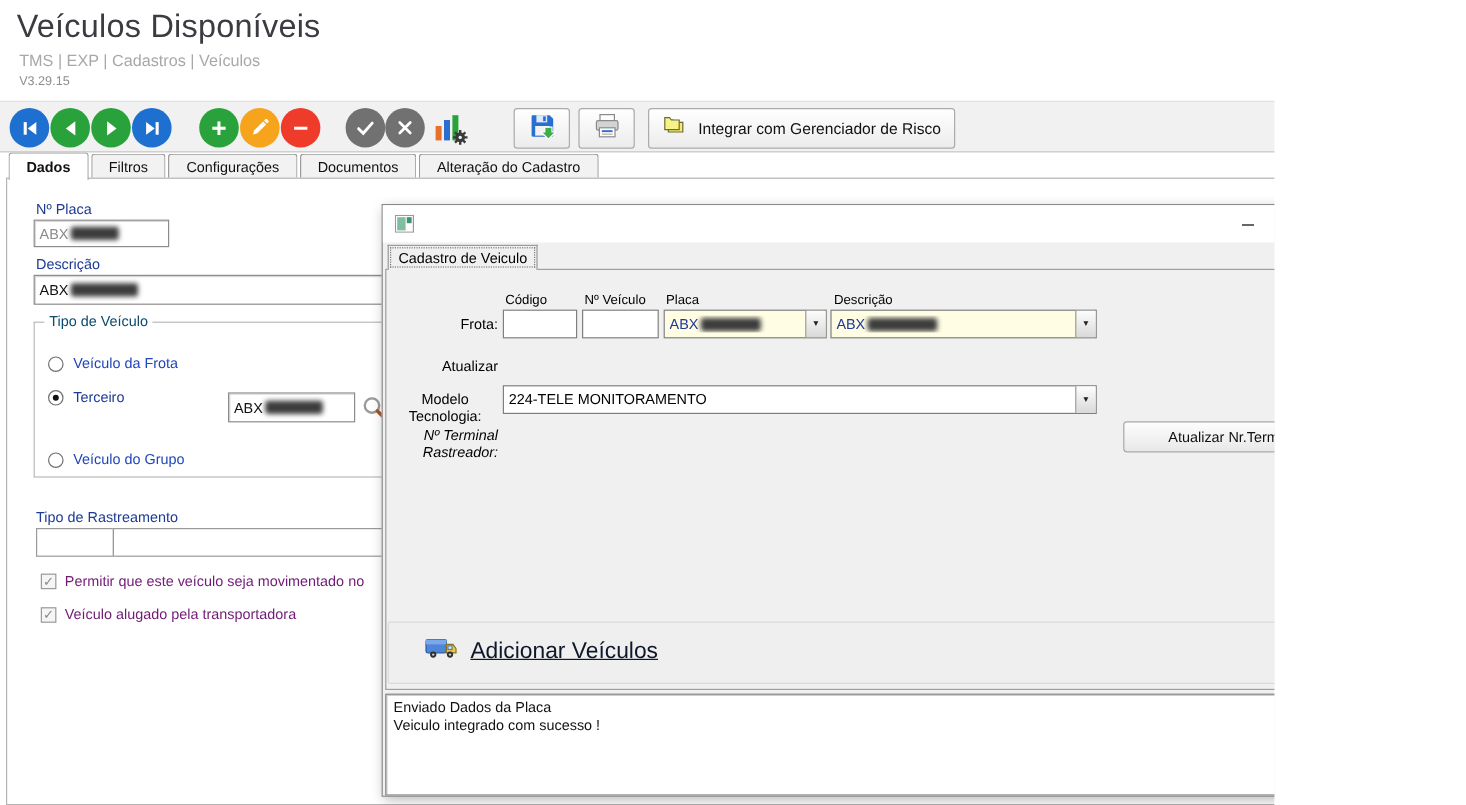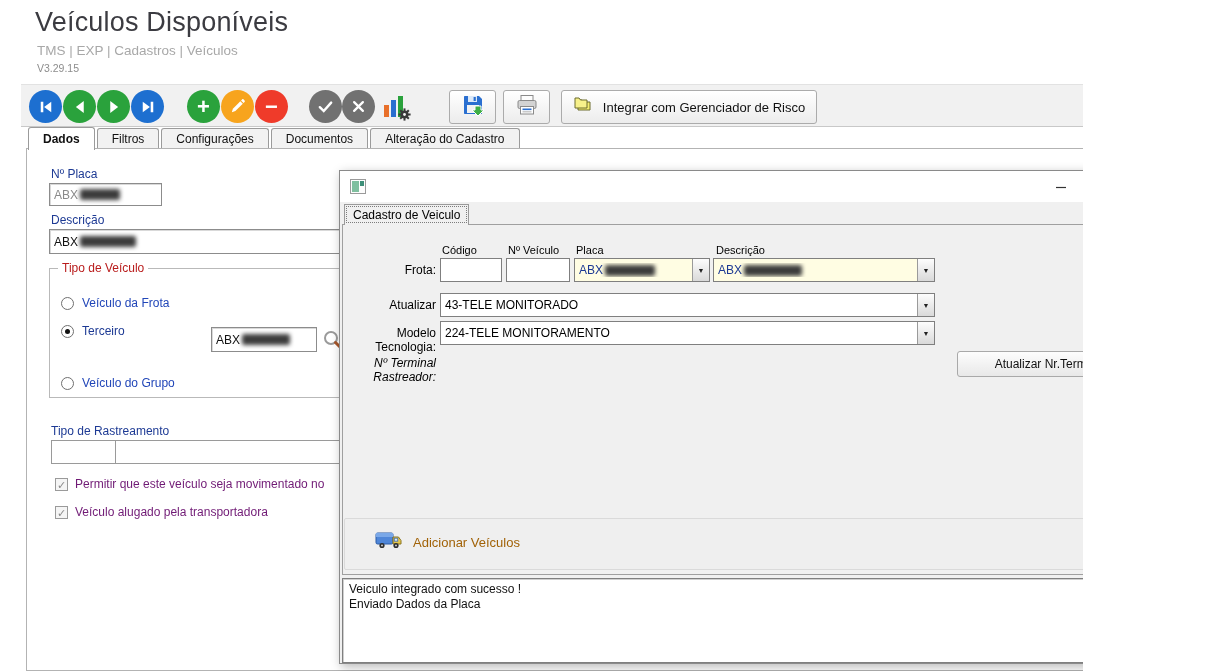--- a/index.html
+++ b/index.html
@@ -1,18 +1,18 @@
 <!DOCTYPE html>
 <html><head>
 <meta charset="utf-8">
 <style>
   * { margin:0; padding:0; box-sizing:border-box; }
   html,body { background:#fff; }
   body { font-family:"Liberation Sans", sans-serif; }
-  #screen { position:relative; width:1062px; height:671px; background:#fff; overflow:hidden;margin-left:21px; }
+  #screen { position:relative; width:1062px; height:671px; background:#fff; overflow:hidden; }
 
   
   .page-title { position:absolute; left:14px; top:7px; font-size:27px; color:#3b3b41; font-weight:400; letter-spacing:.2px; }
   .breadcrumb { position:absolute; left:16px; top:43px; font-size:13.5px; color:#a8a8a8; }
   .version    { position:absolute; left:16px; top:62px; font-size:10.5px; color:#8d8d8d; }
 
   
   .toolbar { position:absolute; left:0; top:84px; width:1222px; height:43px; background:#f1f1f1; border-top:1px solid #e2e2e2; border-bottom:1px solid #c8c8c8; }
   .circ { position:absolute; top:5px; width:33px; height:33px; border-radius:50%; display:flex; align-items:center; justify-content:center; color:#fff; cursor:pointer; }
   .circ svg { display:block; }
@@ -32,21 +32,21 @@
   .tab.active { background:#fff; font-weight:700; top:-1px; height:23px; z-index:5; }
 
   
   .content { position:absolute; left:5px; top:148px; width:1210px; height:523px; background:#fff; border:1px solid #b3b3b3; }
 
   .flabel { position:absolute; font-size:12px; color:#1d3a94; }
   .inputbox { position:absolute; background:#fff; border:1px solid #8c8c8c; box-shadow:inset 1px 1px 0 #d9d9d9; font-size:12px; color:#111; display:flex; align-items:center; padding:0 4px; }
   .redact { display:inline-block; height:11px; background:#3c3c3c; filter:blur(2px); border-radius:2px; margin-left:2px; vertical-align:middle; }
 
   .fieldset { position:absolute; border:1px solid #b9b9b9; }
-  .fieldset .legend { position:absolute; top:-8px; left:8px; background:#fff; padding:0 4px; font-size:12px; color:#b91c1c; }
+  .fieldset .legend { position:absolute; top:-8px; left:8px; background:#fff; padding:0 4px; font-size:12px; color:#0c4a6e; }
 
   .radio-row { position:absolute; display:flex; align-items:center; gap:8px; cursor:pointer; }
   .radio { width:13px; height:13px; border-radius:50%; border:1px solid #6f6f6f; background:#fff; position:relative; }
   .radio.sel::after { content:""; position:absolute; left:3px; top:3px; width:5px; height:5px; border-radius:50%; background:#111; }
   .radio-lbl { font-size:12px; color:#2146b8; }
 
   .cell { position:absolute; background:#fff; border:1px solid #9a9a9a; height:24px; }
 
   .chk-row { position:absolute; display:flex; align-items:center; gap:7px; cursor:pointer; }
   .chk { width:13px; height:13px; background:#f5f5f5; border:1px solid #9a9a9a; color:#8a8a8a; font-size:11px; line-height:12px; text-align:center; }
@@ -68,21 +68,21 @@
   .colhdr { position:absolute; font-size:11px; color:#000; }
   .din { position:absolute; background:#fff; border:1px solid #7f7f7f; font-size:12px; color:#111; display:flex; align-items:center; padding:0 4px; }
   .combo { position:absolute; border:1px solid #7f7f7f; background:#fff; font-size:12px; display:flex; align-items:center; padding-left:4px; }
   .combo.cream { background:#fffde3; color:#1d3a94; }
   .combo .val { flex:1; white-space:nowrap; overflow:hidden; }
   .combo .arrow { width:17px; align-self:stretch; background:linear-gradient(#fdfdfd,#d9d9d9); border-left:1px solid #9a9a9a; display:flex; align-items:center; justify-content:center; font-size:7px; color:#222; cursor:pointer; }
   .push-btn { position:absolute; background:linear-gradient(#fdfdfd,#e8e8e8); border:1px solid #a9a9a9; border-radius:3px; font-size:12px; color:#111; display:flex; align-items:center; justify-content:center; cursor:pointer; }
 
   .strip { position:absolute; left:4px; top:347px; width:866px; height:52px; background:#efefef; border:1px solid #dadada; border-radius:2px; }
   .add-veic { position:absolute; left:30px; top:10px; display:flex; align-items:center; gap:10px; cursor:pointer; }
-  .add-veic .lbl { font-size:13px; color:#a16207; }
+  .add-veic .lbl { font-size:19px; color:#0f172a;text-decoration:underline; }
 
   .status-box { position:absolute; left:2px; top:407px; width:872px; height:85px; background:#fff; border:1px solid #7f7f7f; box-shadow:inset 1px 1px 0 #cfcfcf; padding:3px 6px; }
   .status-box .line { font-size:12px; color:#111; line-height:15px; }
 </style>
 </head>
 <body>
 
 <div id="screen">
 
   <div class="page-title">Veículos Disponíveis</div>
@@ -317,26 +317,22 @@
     <div class="combo cream" style="left:234px; top:87px; width:136px; height:24px;">
       <span class="val"><span>ABX</span><span class="redact" style="width:50px;"></span></span>
       <span class="arrow">▼</span>
     </div>
     <div class="combo cream" style="left:373px; top:87px; width:222px; height:24px;">
       <span class="val"><span>ABX</span><span class="redact" style="width:58px;"></span></span>
       <span class="arrow">▼</span>
     </div>
 
     <div class="dlbl" style="left:8px; top:127px; width:88px;">Atualizar</div>
-    <div class="combo" style="left:100px; top:122px; width:495px; height:24px;">
-      <span class="val">43-TELE MONITORADO</span>
-      <span class="arrow">▼</span>
-    </div>
-
-    <div class="dlbl" style="left:8px; top:155px; width:88px;">Modelo Tecnologia:</div>
+
+    <div class="dlbl" style="left:8px; top:155px; width:88px;text-align:center;">Modelo Tecnologia:</div>
     <div class="combo" style="left:100px; top:150px; width:495px; height:24px;">
       <span class="val">224-TELE MONITORAMENTO</span>
       <span class="arrow">▼</span>
     </div>
 
     <div class="dlbl" style="left:8px; top:185px; width:88px;font-style:italic;">Nº Terminal Rastreador:</div>
     <div class="push-btn" style="left:617px; top:180px; width:186px; height:26px;">Atualizar Nr.Terminal</div>
 
     <div class="strip">
       <div class="add-veic">
@@ -348,18 +344,18 @@
           <circle cx="7" cy="16.5" r="2.6" fill="#2e2e2e"></circle>
               <circle cx="7" cy="16.5" r="1" fill="#cfcfcf"></circle>
           <circle cx="21" cy="16.5" r="2.6" fill="#2e2e2e"></circle>
               <circle cx="21" cy="16.5" r="1" fill="#cfcfcf"></circle>
         </svg></span>
         <span class="lbl">Adicionar Veículos</span>
       </div>
     </div>
 
     <div class="status-box">
+      <div class="line">Enviado Dados da Placa</div>
       <div class="line">Veiculo integrado com sucesso !</div>
-      <div class="line">Enviado Dados da Placa</div>
     </div>
   </div>
 
 </div>
 
 </body></html>

